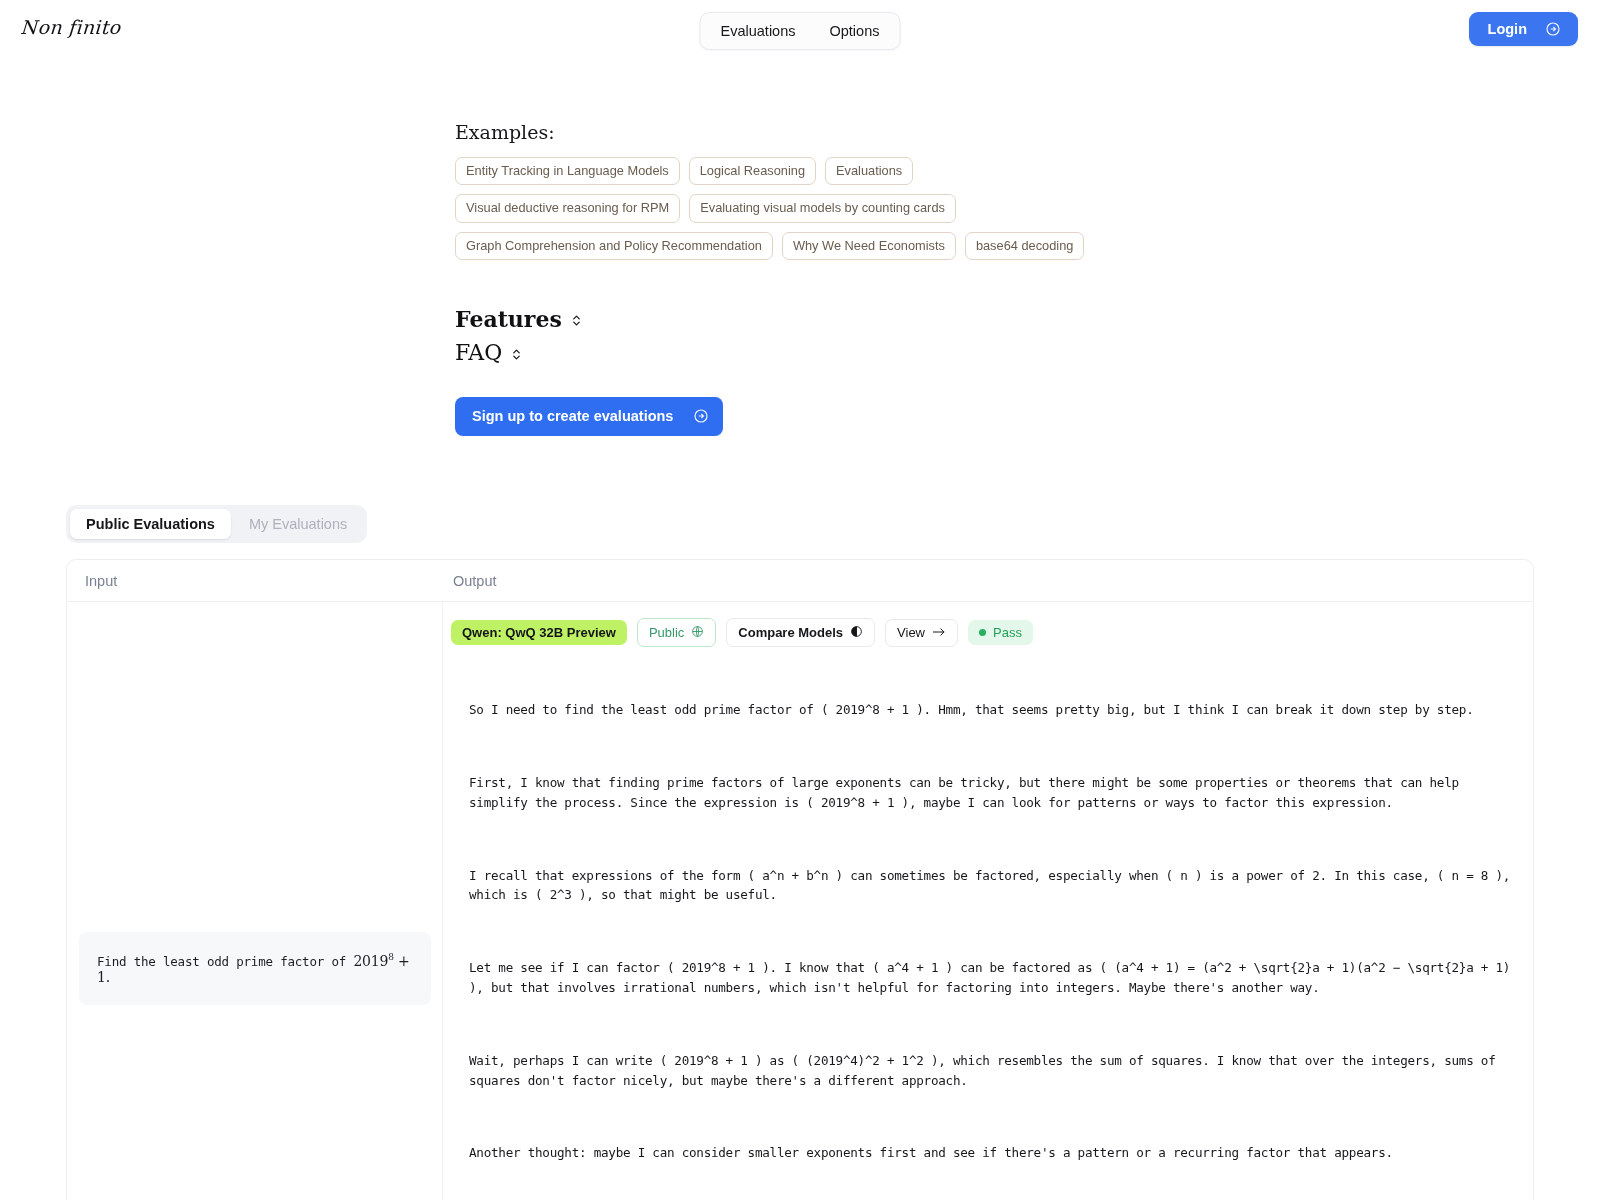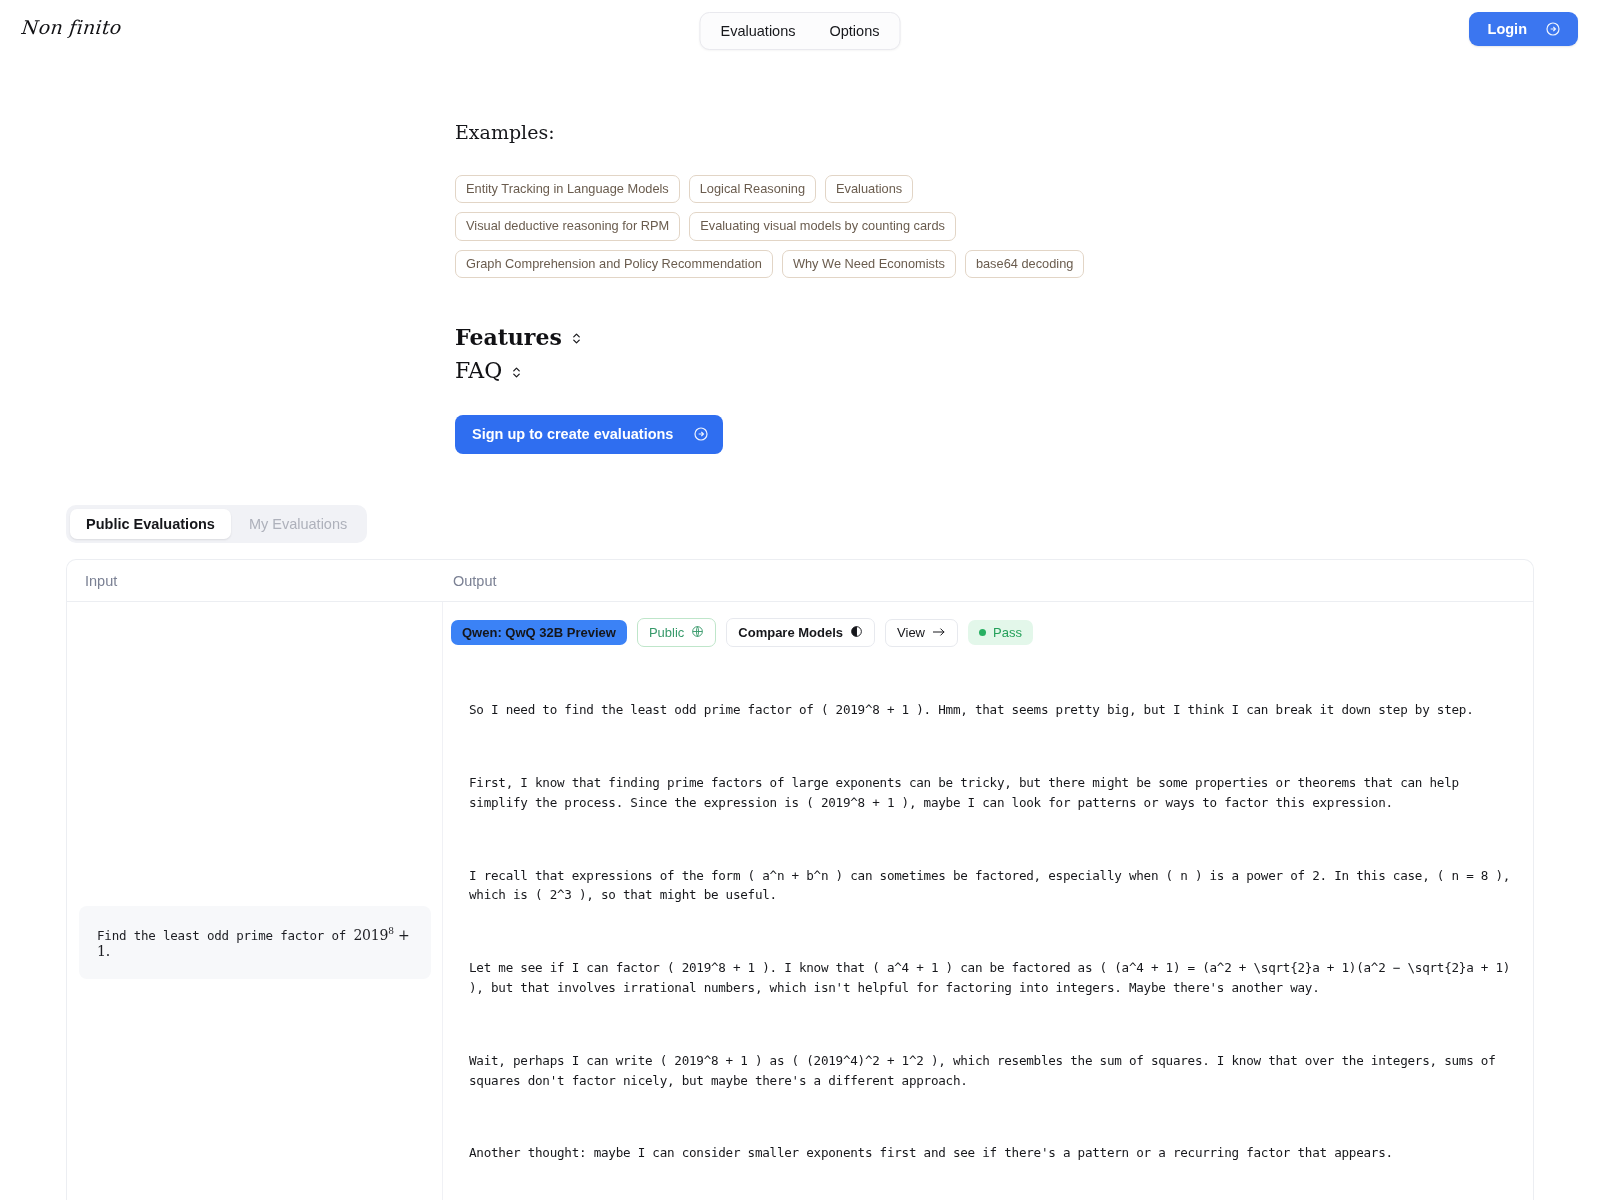--- a/index.html
+++ b/index.html
@@ -59,21 +59,21 @@
     font-family: "DejaVu Serif", serif;
     font-size: 29.5px; font-weight: 400; color: #111114;
     letter-spacing: -0.1px;
   }
   .examples-label {
     font-family: "DejaVu Serif", serif;
     font-size: 19px; color: #15161a; margin-top: 26px;
   }
   .chips {
     display: flex; flex-wrap: wrap; gap: 9px;
-    margin-top: 32px; max-width: 680px;
+    margin-top: 14px; max-width: 680px;
   }
   .chip {
     border: 1px solid #e2d5c6;
     color: #6a5c4e;
     background: #fff;
     border-radius: 7px;
     font-size: 12.8px;
     padding: 5px 10px 6px;
     cursor: pointer;
     white-space: nowrap;
@@ -138,21 +138,21 @@
   .panel-head .col-in { width: 376px; padding-left: 18px; }
   .panel-head .col-out { padding-left: 10px; }
 
   .row { display: flex; height: 604px; }
   .cell-input {
     width: 376px; flex: none;
     border-right: 1px solid #f0f1f5;
     position: relative;
   }
   .prompt-box {
-    position: absolute; left: 12px; top: 304px; width: 352px;
+    position: absolute; left: 12px; top: 330px; width: 352px;
     background: #f7f8fa;
     border-radius: 8px;
     padding: 20px 18px;
     font-family: "DejaVu Sans Mono", monospace;
     font-size: 12.5px;
     color: #1d1e23;
     letter-spacing: -0.2px;
   }
   .prompt-box .math {
     font-family: "DejaVu Serif", serif;
@@ -163,21 +163,21 @@
   .cell-output { flex: 1; padding: 16px 20px 0 6px; position: relative; }
   .badges { display: flex; align-items: center; gap: 10px; padding-left: 2px; }
   .badge {
     display: inline-flex; align-items: center; gap: 7px;
     font-size: 13px;
     border-radius: 7px;
     padding: 6px 11px;
     white-space: nowrap;
     line-height: 1;
   }
-  .badge.model { background: #3b82f6; color: #15161a; font-weight: 700; }
+  .badge.model { background: #bef264; color: #15161a; font-weight: 700; }
   .badge.public { border: 1px solid #bfe6ca; color: #37996a; background: #fff; }
   .badge.compare { border: 1px solid #e7e9ee; color: #15161a; font-weight: 700; background: #fff; }
   .badge.view { border: 1px solid #e7e9ee; color: #15161a; background: #fff; font-weight: 400; }
   .badge.pass { background: #e3f7ea; color: #24a05a; font-weight: 400; }
   .dot { width: 7px; height: 7px; border-radius: 50%; background: #28b062; display: inline-block; }
 
   .answer {
     margin-top: 14px;
     padding-left: 20px;
     font-family: "DejaVu Sans Mono", monospace;

